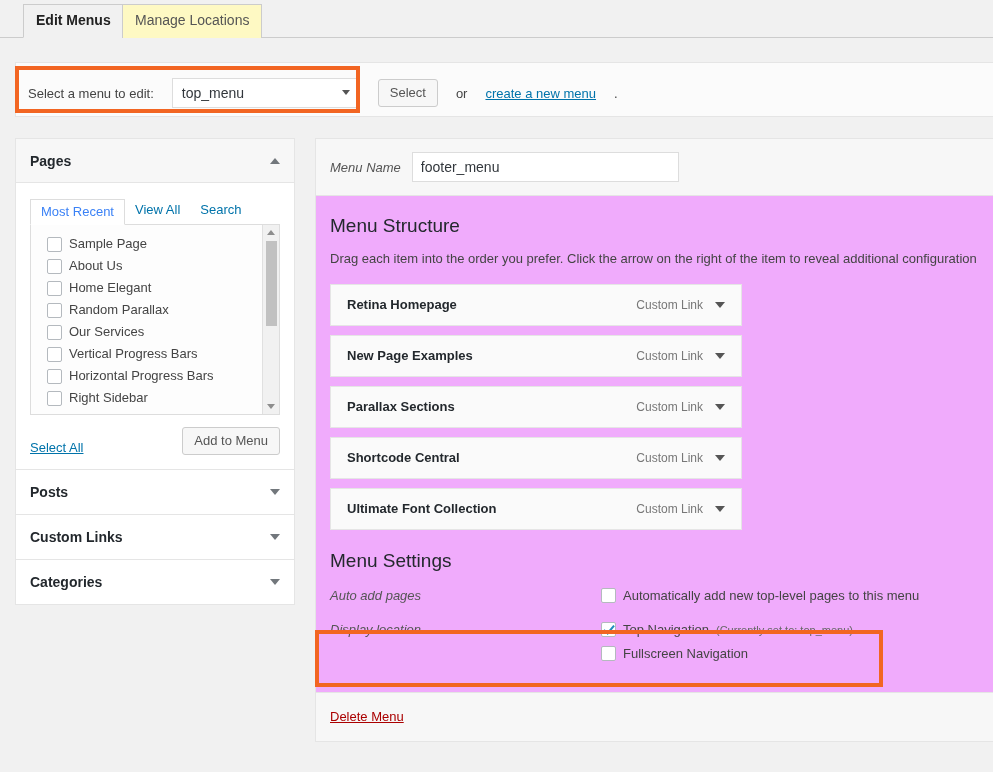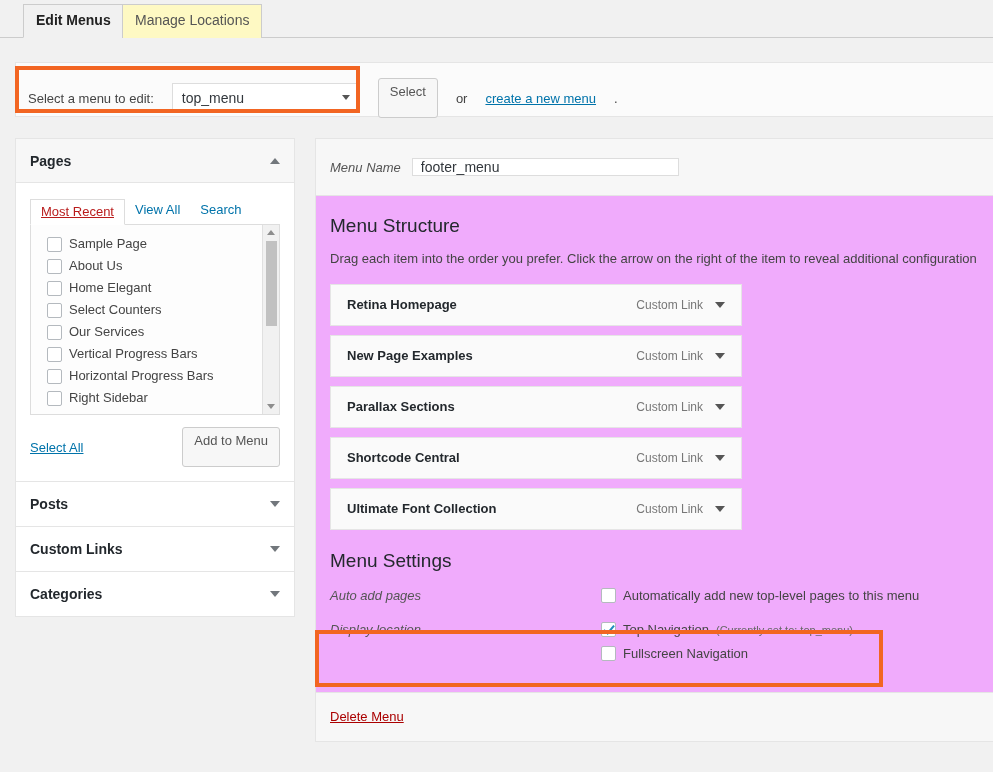--- a/index.html
+++ b/index.html
@@ -89,21 +89,21 @@
   .menu-dropdown .caret {
     position: absolute;
     right: 9px;
     top: 11px;
     width: 0; height: 0;
     border-left: 4px solid transparent;
     border-right: 4px solid transparent;
     border-top: 5px solid #555;
   }
   .btn {
-    height: 40px;
+    height: 28px;
     line-height: 26px;
     padding: 0 11px;
     background: #f7f7f7;
     border: 1px solid #ccc;
     border-radius: 3px;
     color: #555;
     font-size: 13px;
     box-sizing: border-box;
     white-space: nowrap;
     cursor: pointer;
@@ -181,23 +181,22 @@
     padding: 0 10px;
     font-size: 13px;
     color: #0073aa;
     box-sizing: border-box;
     cursor: pointer;
   }
   .posttype-tab.active {
     background: #fff;
     border: 1px solid #ddd;
     border-bottom: 1px solid #fff;
-    color: #b91c1c;
+    color: #3b82f6;
     margin-bottom: -1px;
-    text-decoration: underline;
   }
 
   .tabs-panel {
     position: relative;
     height: 190px;
     border: 1px solid #ddd;
     border-top: none;
     background: #fdfdfd;
     overflow: hidden;
     box-sizing: border-box;
@@ -256,21 +255,21 @@
     position: absolute;
     left: 3px;
     top: 16px;
     width: 11px;
     height: 85px;
     background: #c1c1c1;
   }
 
   .panel-actions {
     display: flex;
-    align-items: center;
+    align-items: flex-end;
     justify-content: space-between;
     padding-top: 12px;
   }
 
   
   .main-col {
     position: absolute;
     left: 315px;
     top: 138px;
     width: 678px;
@@ -289,21 +288,21 @@
     box-sizing: border-box;
     gap: 11px;
   }
   .menu-name-label {
     font-style: italic;
     font-size: 13px;
     color: #555;
   }
   .text-input {
     width: 267px;
-    height: 18px;
+    height: 30px;
     border: 1px solid #ddd;
     background: #fff;
     box-sizing: border-box;
     padding-left: 8px;
     font-size: 14px;
     color: #32373c;
     font-family: "Liberation Sans", sans-serif;
   }
   .main-inner { padding: 18px 14px 0 14px; }
   h3.section-title {
@@ -445,21 +444,21 @@
         <div class="cb-row">
           <span class="cb"></span>
           <span>About Us</span>
         </div>
         <div class="cb-row">
           <span class="cb"></span>
           <span>Home Elegant</span>
         </div>
         <div class="cb-row">
           <span class="cb"></span>
-          <span>Select Counters</span>
+          <span>Random Parallax</span>
         </div>
         <div class="cb-row">
           <span class="cb"></span>
           <span>Our Services</span>
         </div>
         <div class="cb-row">
           <span class="cb"></span>
           <span>Vertical Progress Bars</span>
         </div>
         <div class="cb-row">

